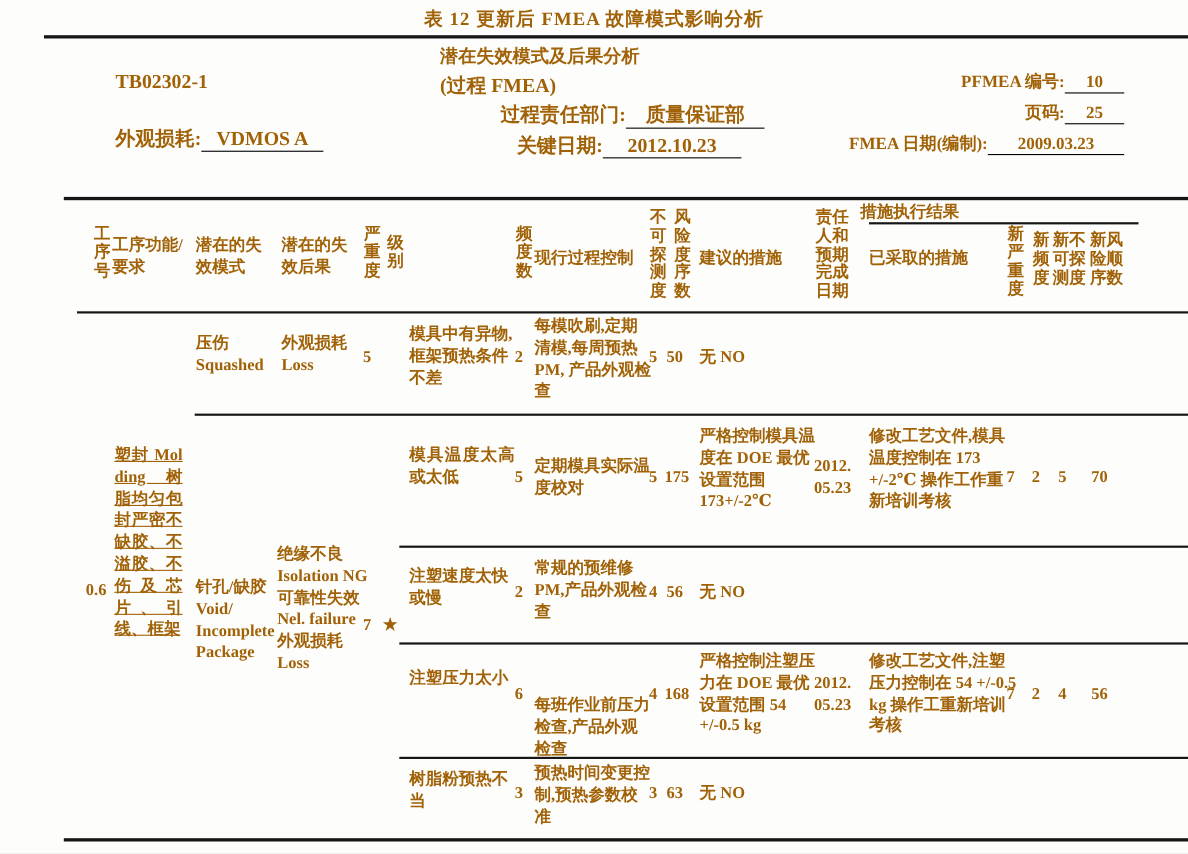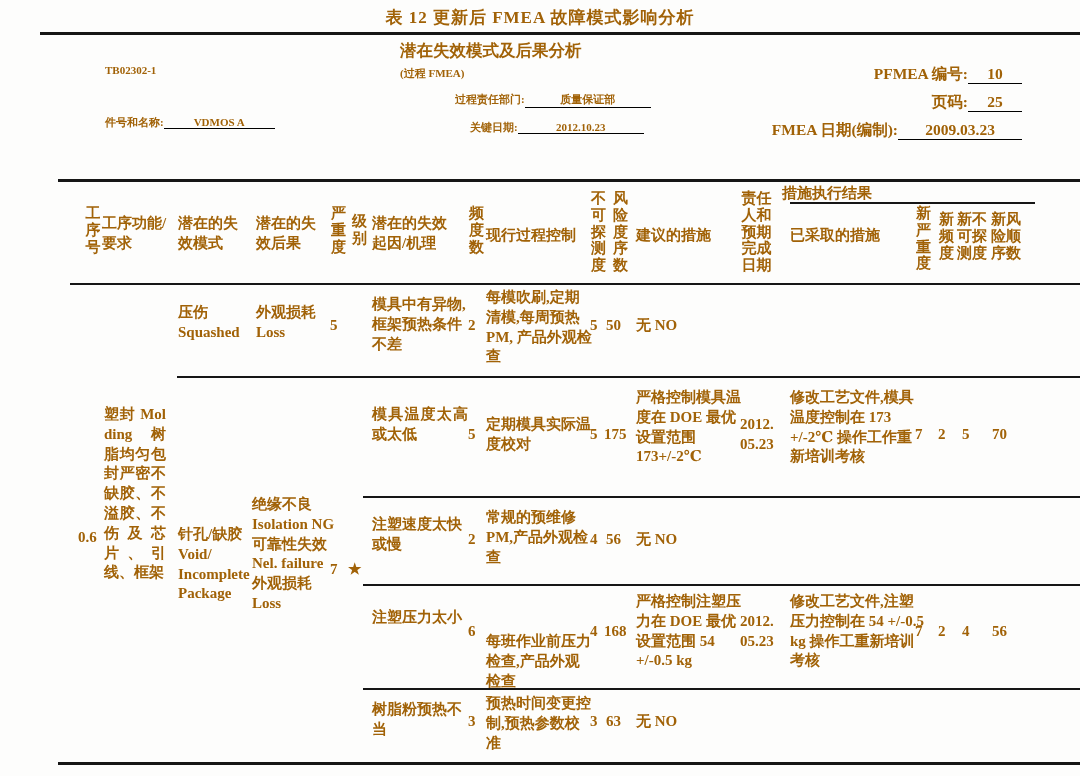--- a/index.html
+++ b/index.html
@@ -2,39 +2,39 @@
 <html><head>
 <meta charset="utf-8">
 <style>
   html,body{margin:0;padding:0;background:#e8e8e8;}
   #page{position:relative;width:1080px;height:776px;background:#fdfdfc;color:#a16207;
         font-family:"Liberation Serif","DejaVu Serif",serif;font-weight:bold;overflow:hidden;}
   .cell{position:absolute;font-size:15px;line-height:1.32;white-space:pre-line;}
   .ctr{text-align:left;}
   .vtext{word-break:break-all;line-break:anywhere;text-align:center;line-height:1.12;}
   .rule{position:absolute;background:#161616;}
-  .fld{position:absolute;font-size:11px;white-space:nowrap;}
+  .fld{position:absolute;font-size:18px;white-space:nowrap;}
   .uval{display:inline-block;border-bottom:1.6px solid #000;text-align:center;padding:0 8px;}
   .title{position:absolute;top:6px;left:0;width:100%;text-align:center;font-size:17px;letter-spacing:1px;}
   .rightrow{position:absolute;font-size:15.5px;white-space:nowrap;text-align:right;}
 </style>
 </head>
 <body>
 
 <div id="page">
 
   <div class="title">表 12  更新后 FMEA 故障模式影响分析</div>
   <div class="rule" style="left:40px;top:32px;width:1040px;height:3px;"></div>
 
   <div class="fld ctr" style="left:400px;top:40px;width:320px;font-size:16.5px;">潜在失效模式及后果分析</div>
   <div class="fld ctr" style="left:400px;top:66px;width:320px;">(过程 FMEA)</div>
 
   <div class="fld" style="left:105px;top:64px;">TB02302-1</div>
 
-  <div class="fld" style="left:105px;top:92px;"><span>件号和名称:</span><span class="uval" style="min-width:95px;margin-top:24px;">VDMOS A</span></div>
+  <div class="fld" style="left:105px;top:92px;"><span>外观损耗:</span><span class="uval" style="min-width:95px;margin-top:24px;">VDMOS A</span></div>
 
   <div class="fld" style="left:455px;top:92px;"><span>过程责任部门:</span><span class="uval" style="min-width:110px;">质量保证部</span></div>
   <div class="fld" style="left:470px;top:120px;"><span>关键日期:</span><span class="uval" style="min-width:110px;">2012.10.23</span></div>
 
   <div class="rightrow" style="left:760px;top:64px;width:262px;"><span>PFMEA 编号:</span><span class="uval" style="min-width:38px;">10</span></div>
   <div class="rightrow" style="left:760px;top:92px;width:262px;"><span>页码:</span><span class="uval" style="min-width:38px;">25</span></div>
   <div class="rightrow" style="left:730px;top:120px;width:292px;"><span>FMEA 日期(编制):</span><span class="uval" style="min-width:108px;">2009.03.23</span></div>
 
   <div class="rule" style="left:58px;top:179px;width:1022px;height:3px;"></div>
   <div class="rule" style="left:790px;top:202px;width:245px;height:2px;"></div>
@@ -47,37 +47,35 @@
 
   <div class="cell vtext" style="left:84px;top:205px;width:18px;">工序号</div>
   <div class="cell ctr" style="left:102px;top:214px;width:76px;">工序功能/
 要求</div>
   <div class="cell ctr" style="left:178px;top:214px;width:80px;">潜在的失
 效模式</div>
   <div class="cell ctr" style="left:256px;top:214px;width:80px;">潜在的失
 效后果</div>
   <div class="cell vtext" style="left:330px;top:205px;width:17px;">严重度</div>
   <div class="cell vtext" style="left:351px;top:213px;width:17px;">级别</div>
-  <div class="cell ctr" style="left:372px;top:214px;width:96px;">潜在的失效
-起因/机理</div>
   <div class="cell vtext" style="left:468px;top:205px;width:17px;">频度数</div>
   <div class="cell ctr" style="left:486px;top:226px;width:104px;">现行过程控制</div>
   <div class="cell vtext" style="left:590px;top:190px;width:17px;">不可探测度</div>
   <div class="cell vtext" style="left:612px;top:190px;width:17px;">风险度序数</div>
   <div class="cell ctr" style="left:636px;top:226px;width:104px;">建议的措施</div>
   <div class="cell vtext" style="left:740px;top:190px;width:33px;">责任人和预期完成日期</div>
   <div class="cell ctr" style="left:782px;top:184px;width:253px;">措施执行结果</div>
   <div class="cell ctr" style="left:790px;top:226px;width:130px;">已采取的措施</div>
   <div class="cell vtext" style="left:915px;top:205px;width:17px;">新严重度</div>
   <div class="cell vtext" style="left:938px;top:211px;width:17px;">新频度</div>
   <div class="cell vtext" style="left:956px;top:211px;width:32px;">新不可探测度</div>
   <div class="cell vtext" style="left:990px;top:211px;width:32px;">新风险顺序数</div>
 
   <div class="cell" style="left:78px;top:528px;width:28px;">0.6</div>
-  <div class="cell" style="left:104px;top:405px;width:62px;text-align:justify;word-break:break-all;">塑封 Molding 树脂均匀包封严密不缺胶、不溢胶、不伤及芯片、引线、框架</div>
+  <div class="cell" style="left:104px;top:405px;width:62px;text-align:justify;word-break:break-all;text-decoration:underline;">塑封 Molding 树脂均匀包封严密不缺胶、不溢胶、不伤及芯片、引线、框架</div>
   <div class="cell ctr" style="left:178px;top:525px;width:80px;">针孔/缺胶
 Void/
 Incomplete
 Package</div>
   <div class="cell ctr" style="left:252px;top:495px;width:90px;">绝缘不良
 Isolation NG
 可靠性失效
 Nel. failure
 外观损耗
 Loss</div>

